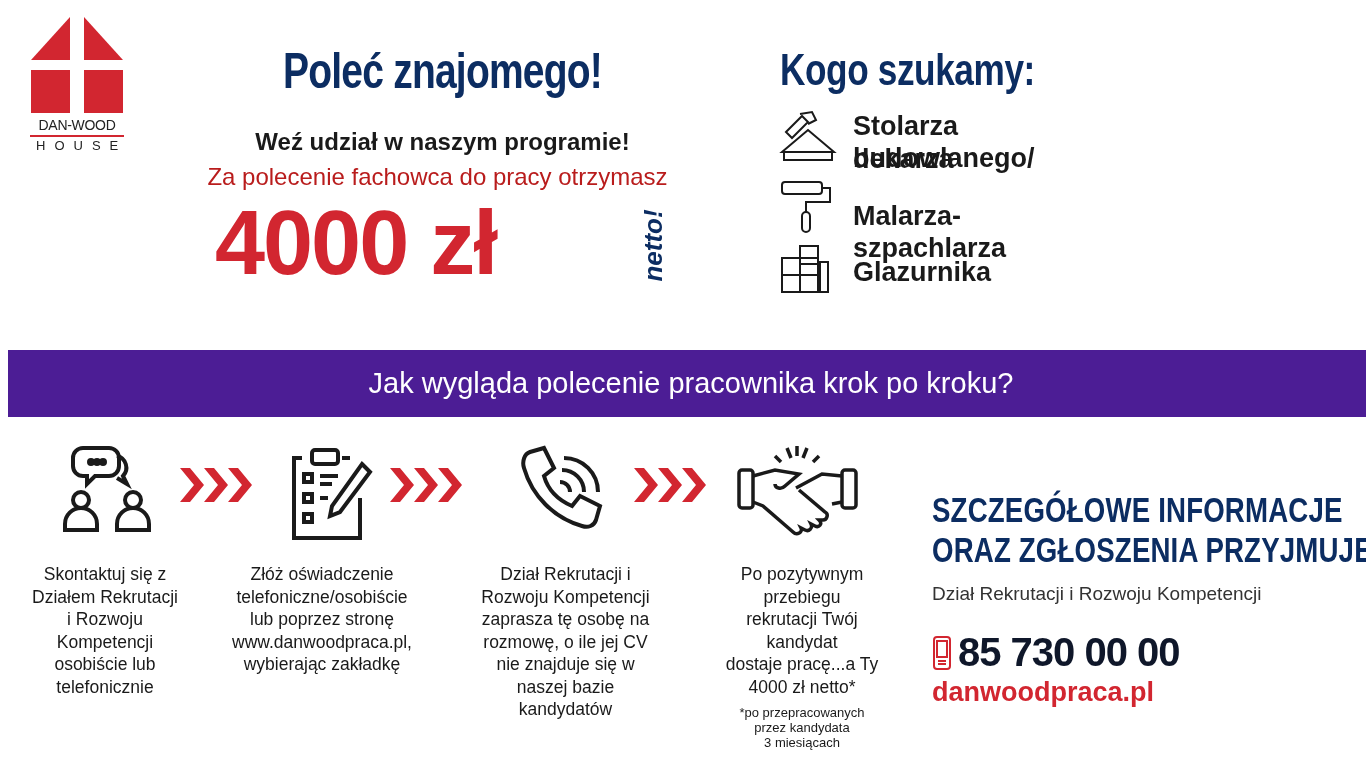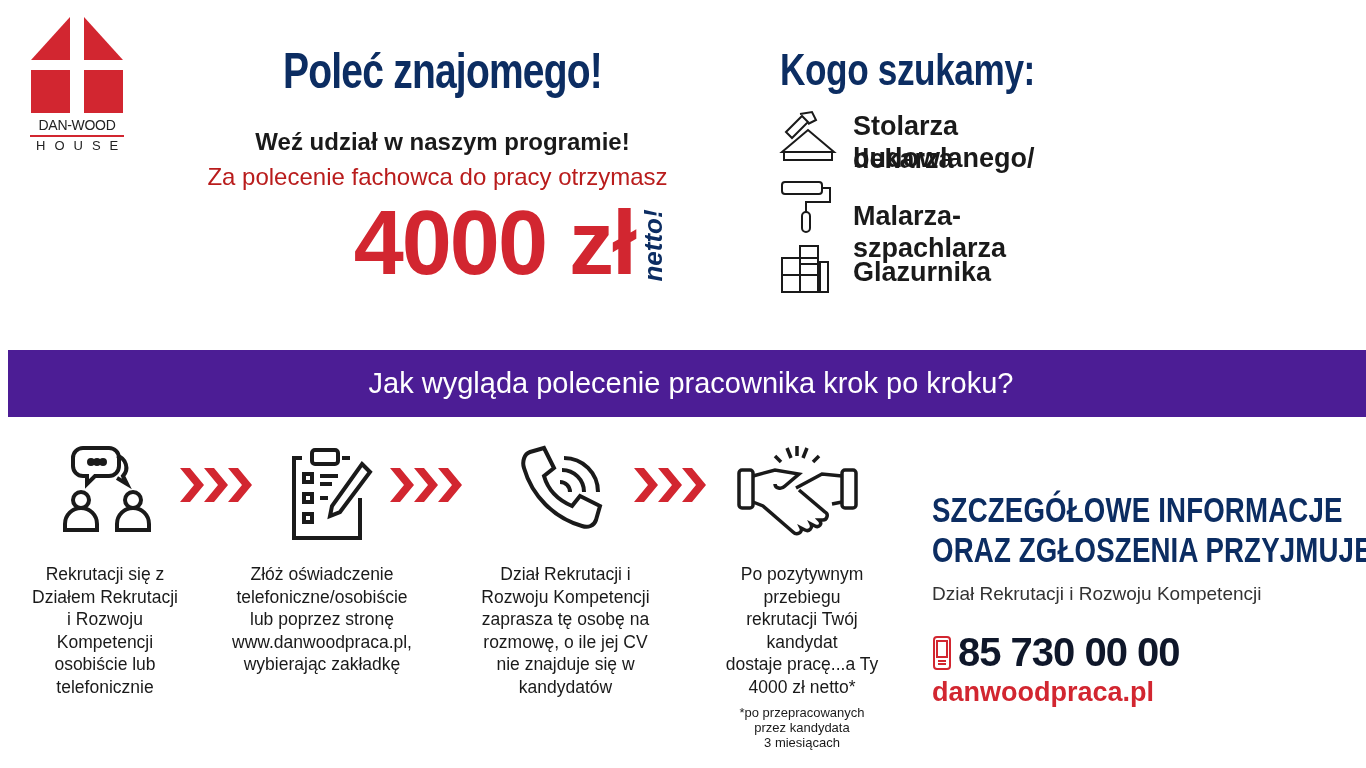--- a/index.html
+++ b/index.html
@@ -11,21 +11,21 @@
   
   .logo { left: 28px; top: 15px; width: 98px; height: 135px; }
   .logo-text { left: 28px; top: 117px; width: 98px; text-align: center; font-family: "Liberation Sans", sans-serif; font-size: 14px; color: #222; letter-spacing: -0.3px; }
   .logo-line { left: 30px; top: 135px; width: 94px; height: 2px; background: #d22630; }
   .logo-sub { left: 28px; top: 138px; width: 98px; text-align: center; font-size: 13px; letter-spacing: 9px; padding-left: 8px; color: #222; }
 
   
   .title { left: 200px; top: 42px; width: 485px; text-align: center; font-family: "Liberation Sans", sans-serif; font-weight: 700; font-size: 50px; color: #0c2d62; transform: scaleX(0.78); transform-origin: center; letter-spacing: -1px; }
   .sub1 { left: 160px; top: 128px; width: 565px; text-align: center; font-weight: 700; font-size: 24px; color: #1a1a1a; }
   .sub2 { left: 150px; top: 163px; width: 575px; text-align: center; font-size: 24px; color: #b91c1c; }
-  .amount { left: 215px; top: 192px; width: 420px; text-align: right; font-weight: 700; font-size: 90px; color: #d22630; letter-spacing: -2px; }
+  .amount { left: 215px; top: 192px; width: 420px; text-align: left; font-weight: 700; font-size: 90px; color: #d22630; letter-spacing: -2px; }
   .netto { left: 608px; top: 230px; font-weight: 700; font-style: italic; font-size: 26px; color: #0c2d62; transform: rotate(-90deg); transform-origin: center; width: 90px; text-align: center; }
 
   
   .who-title { left: 780px; top: 45px; font-weight: 700; font-size: 44px; color: #0c2d62; transform: scaleX(0.8); transform-origin: left; letter-spacing: -0.5px; }
   .job { left: 778px; }
   .job-icon { position: absolute; left: 0; top: 0; }
   .job-label { position: absolute; left: 75px; font-weight: 700; font-size: 27px; color: #1a1a1a; line-height: 32px; }
 
   
   .banner { left: 8px; top: 350px; width: 1366px; height: 67px; background: #4c1d95; }
@@ -158,40 +158,41 @@
     <line x1="84" y1="14" x2="78" y2="20"></line>
   <rect x="4" y="28" width="14" height="38" rx="3"></rect>
   <rect x="107" y="28" width="14" height="38" rx="3"></rect>
   <path d="M18 34 l22 -6 l24 4 l-14 12 c-4 4 -10 2 -10 -2"></path>
   <path d="M107 34 l-20 -2 l-26 14"></path>
   <path d="M18 60 l10 4 l30 26 c4 4 10 0 8 -4 l4 2 c4 2 8 -2 6 -6 l4 2 c4 2 8 -2 4 -6 l4 0 c4 0 6 -6 2 -8 l-26 -22"></path>
   <path d="M107 60 l-10 2"></path>
 </svg>
 
 <div class="abs step-text" style="left:5px;">
-  <div>Rekrutacji się z</div>
+  <div>Skontaktuj się z</div>
   <div>Działem Rekrutacji</div>
   <div>i Rozwoju</div>
   <div>Kompetencji</div>
   <div>osobiście lub</div>
   <div>telefonicznie</div>
 </div>
 <div class="abs step-text" style="left:212px;width:220px;">
   <div>Złóż oświadczenie</div>
   <div>telefoniczne/osobiście</div>
   <div>lub poprzez stronę</div>
   <div>www.danwoodpraca.pl,</div>
   <div>wybierając zakładkę</div>
 </div>
 <div class="abs step-text" style="left:458px;width:215px;">
   <div>Dział Rekrutacji i</div>
   <div>Rozwoju Kompetencji</div>
   <div>zaprasza tę osobę na</div>
   <div>rozmowę, o ile jej CV</div>
   <div>nie znajduje się w</div>
+  <div>naszej bazie</div>
   <div>kandydatów</div>
 </div>
 <div class="abs step-text" style="left:697px;width:210px;">
   <div>Po pozytywnym</div>
   <div>przebiegu</div>
   <div>rekrutacji Twój</div>
   <div>kandydat</div>
   <div>dostaje pracę...a Ty</div>
   <div>4000 zł netto*</div>
 </div>

